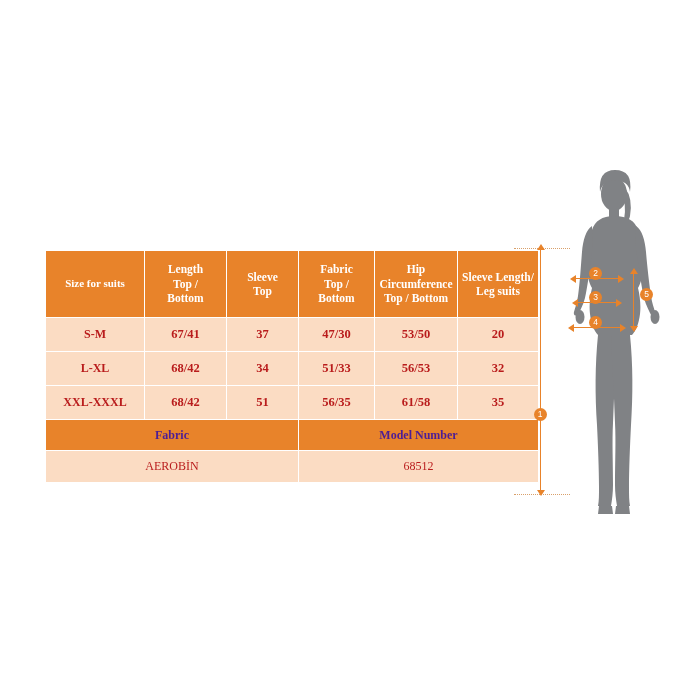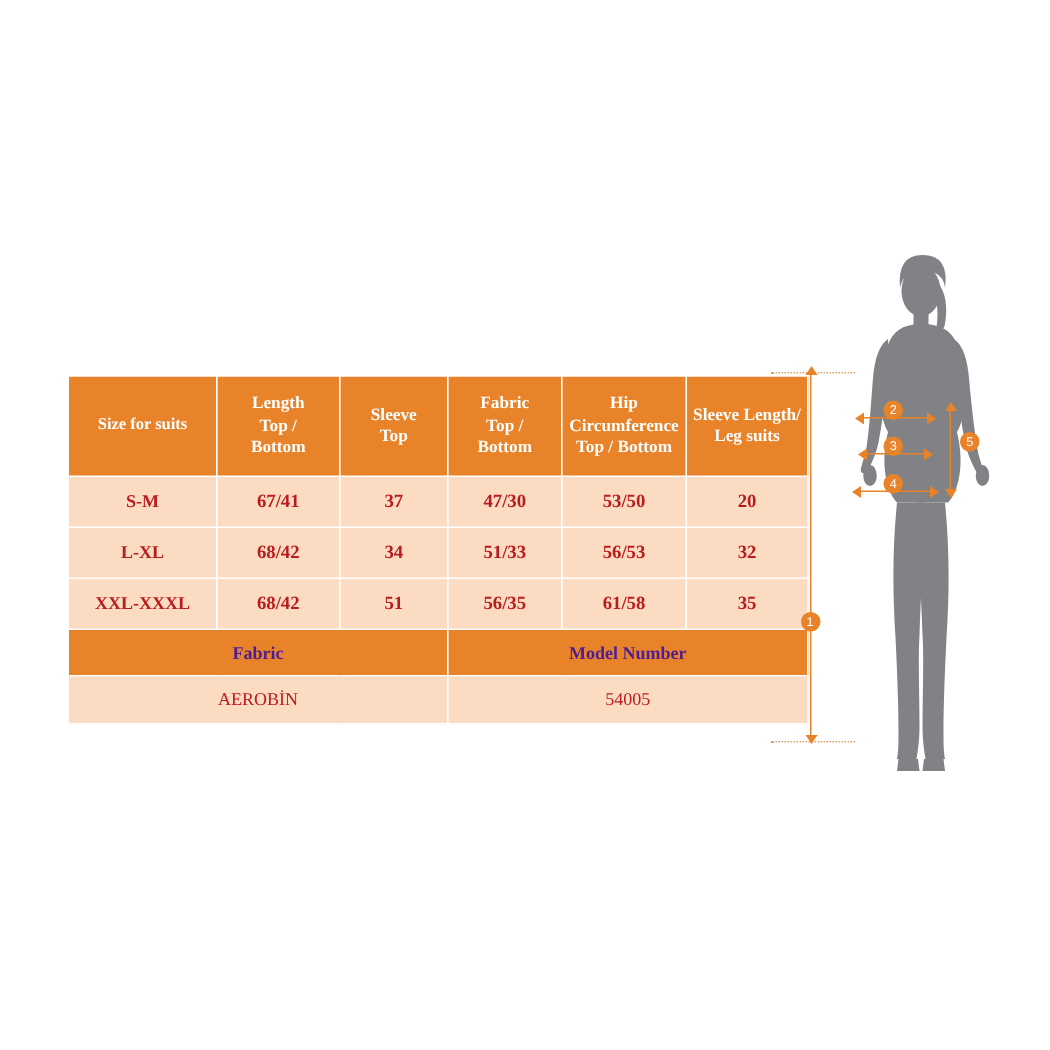--- a/index.html
+++ b/index.html
@@ -208,21 +208,21 @@
         <td>56/35</td>
         <td>61/58</td>
         <td>35</td>
       </tr>
       <tr class="sub-head">
         <td colspan="3">Fabric</td>
         <td colspan="3">Model Number</td>
       </tr>
       <tr class="sub-val">
         <td colspan="3">AEROBİN</td>
-        <td colspan="3">54005</td>
+        <td colspan="3">68512</td>
       </tr>
     </tbody>
   </table>
 
   <div class="figure-panel">
 
     <svg class="mannequin" viewBox="0 0 120 420">
       <g fill="#808285">
 
         <ellipse cx="48" cy="24" rx="13" ry="17"></ellipse>

